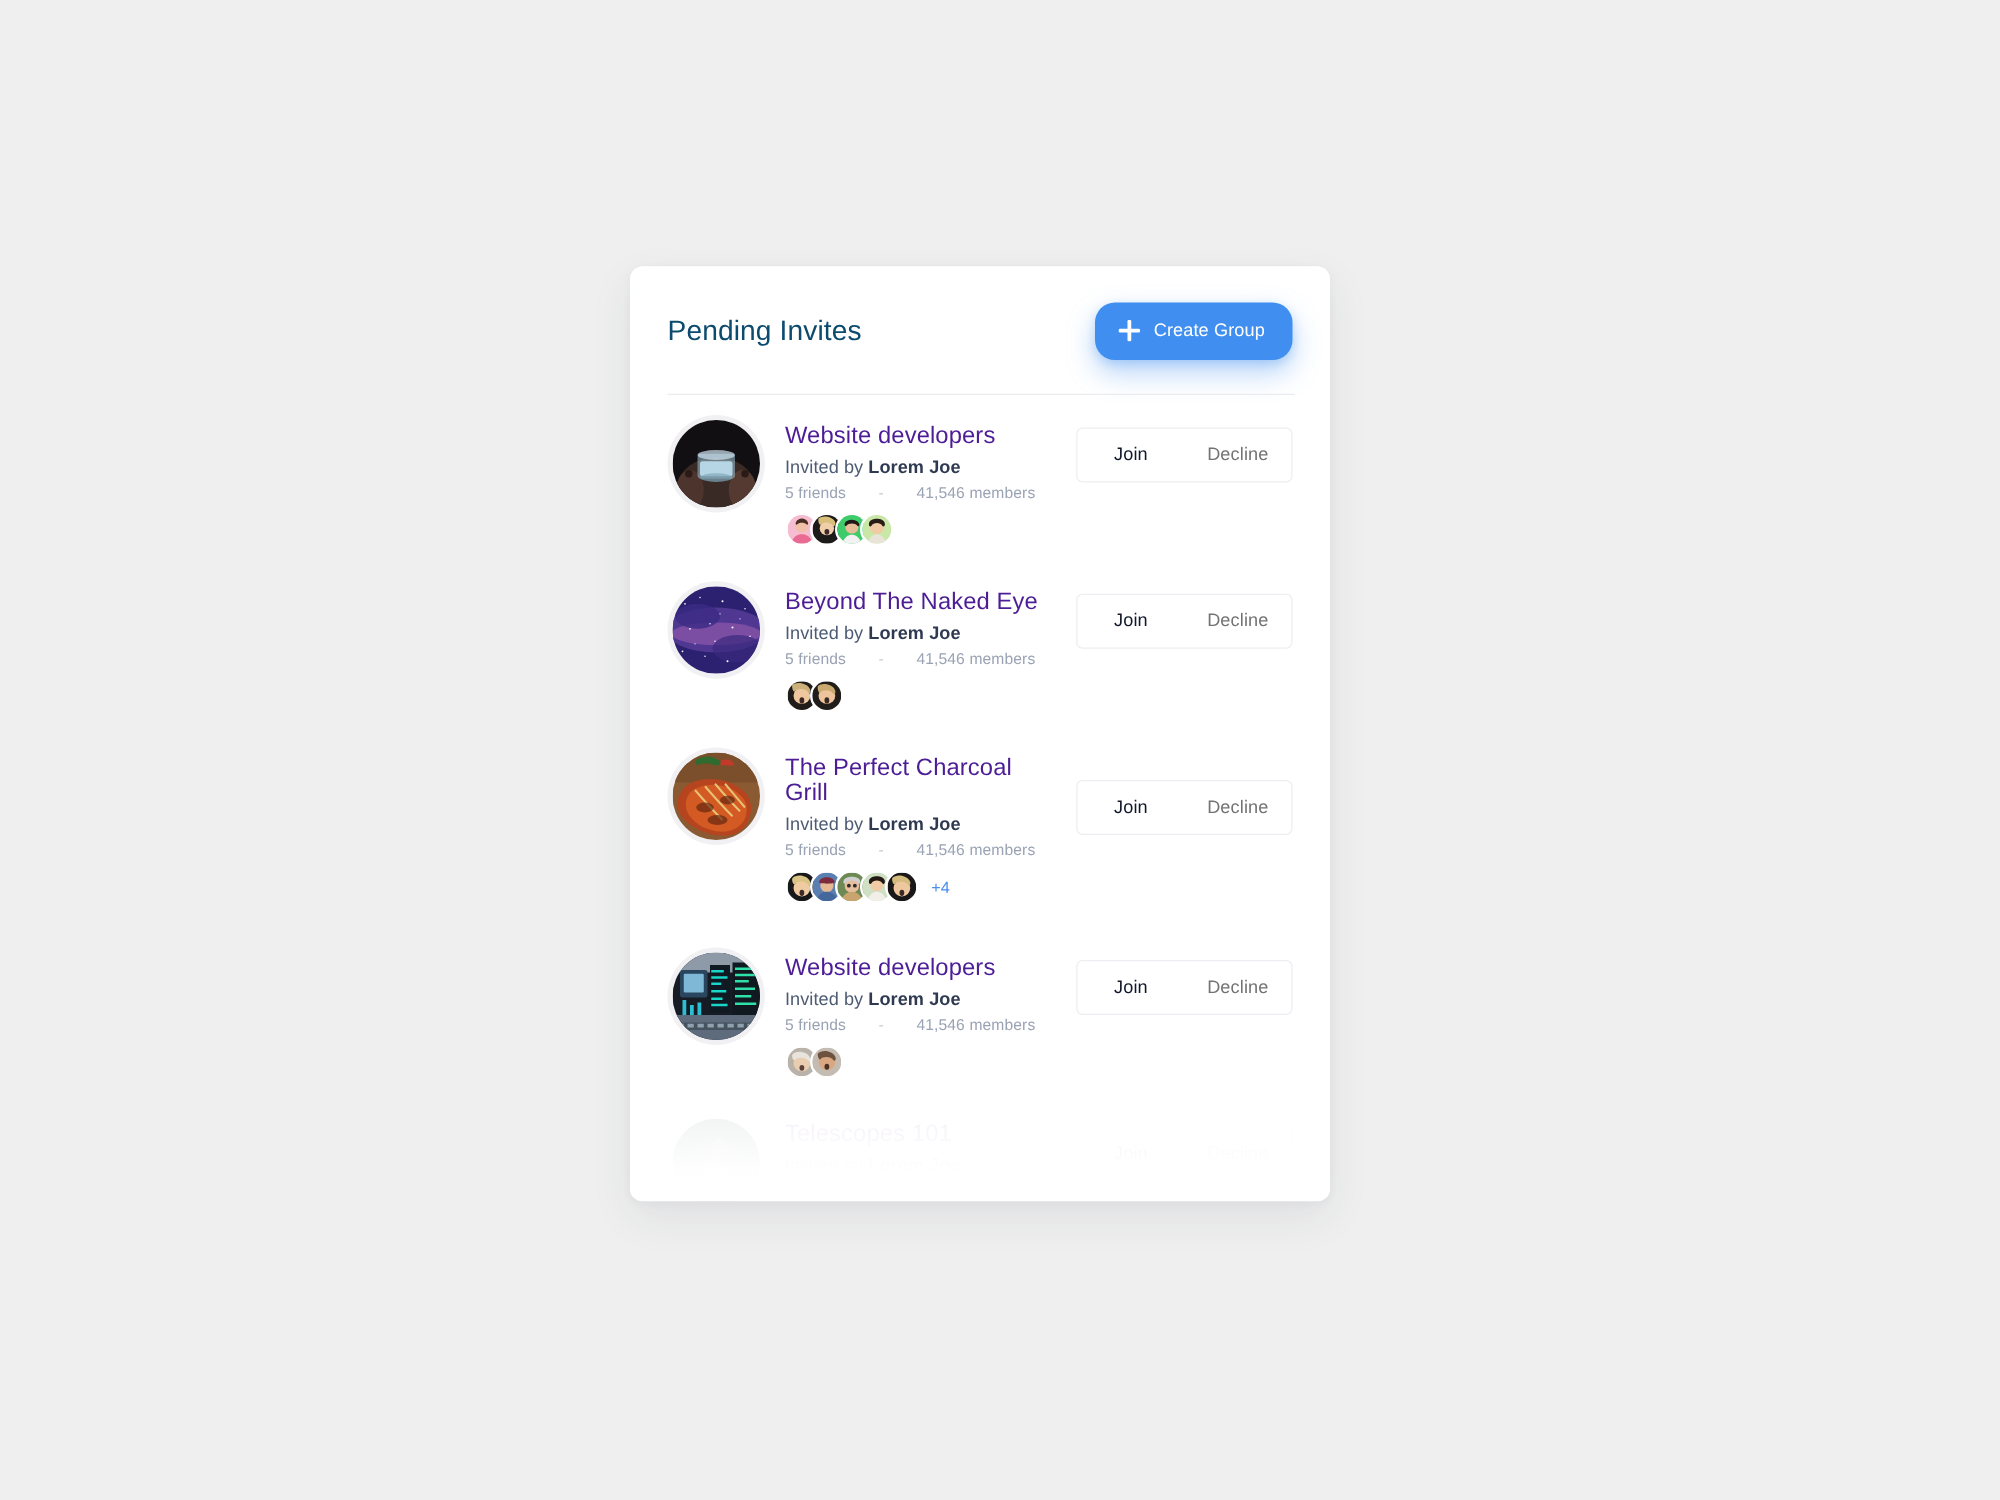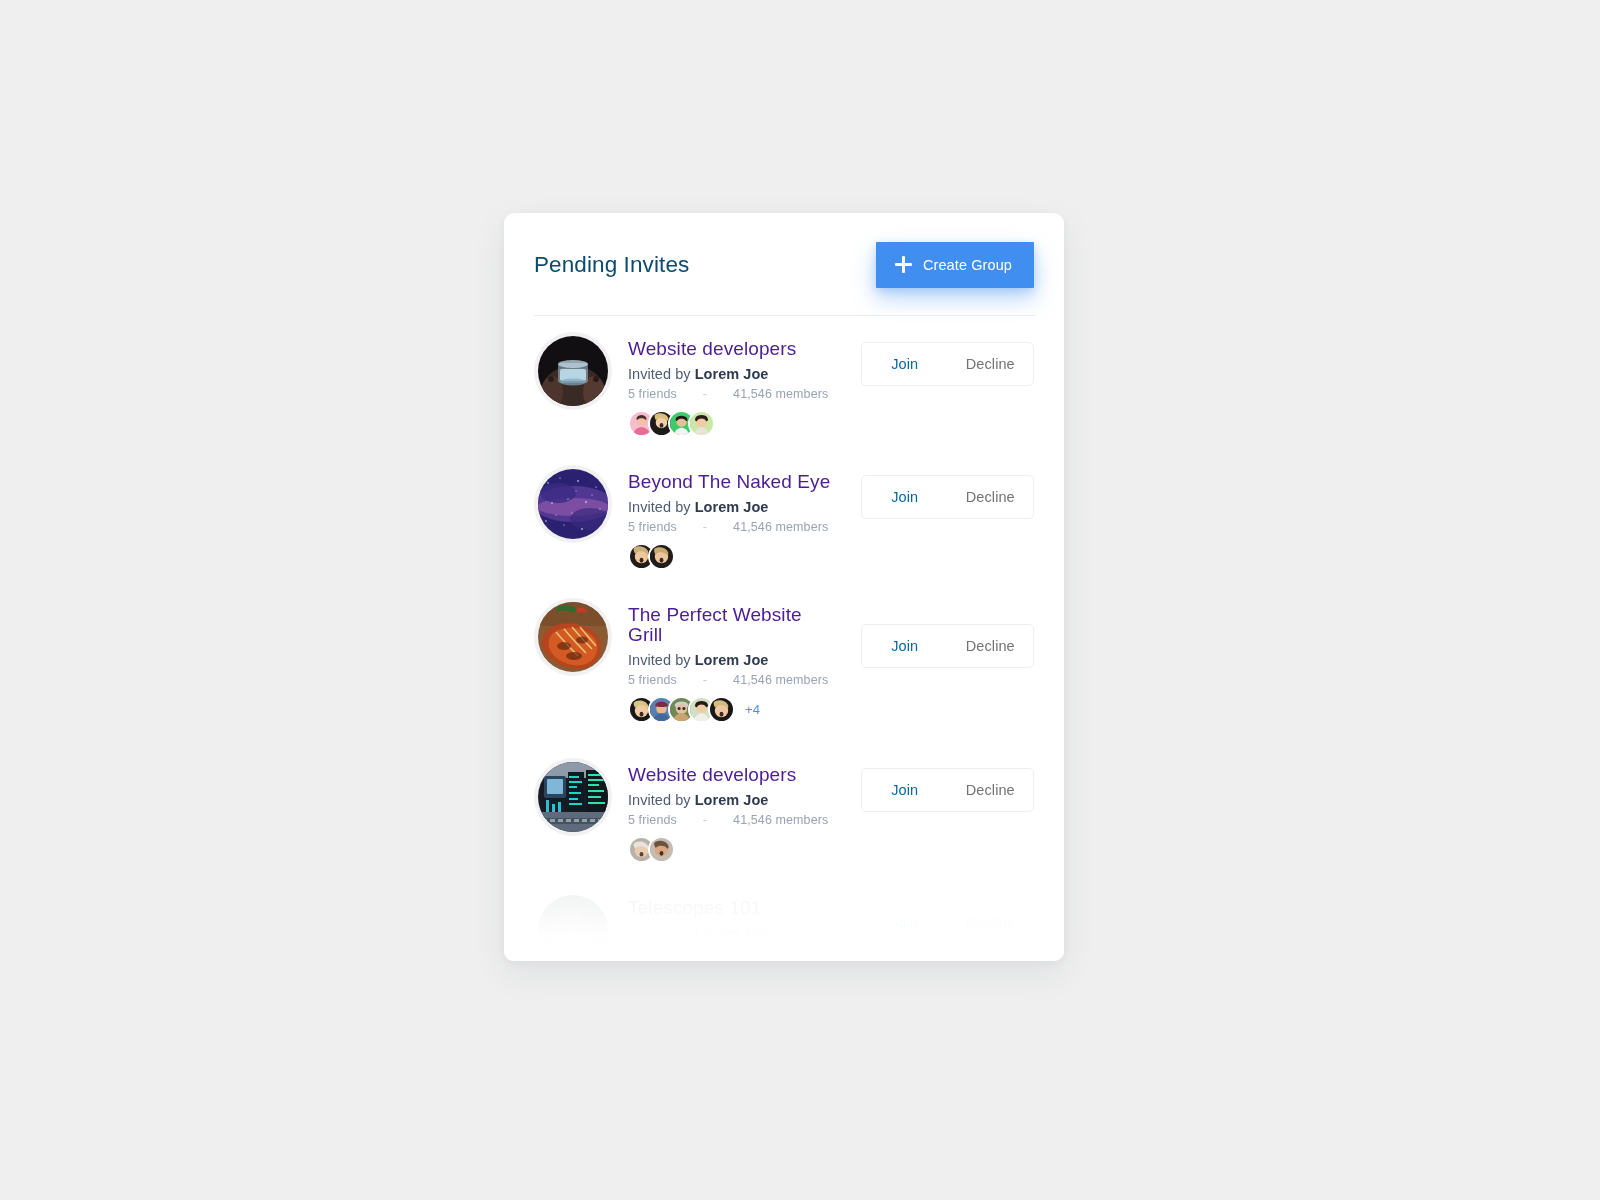--- a/index.html
+++ b/index.html
@@ -52,21 +52,21 @@
   }
 
   .create-group-btn {
     position: relative;
     display: inline-flex;
     align-items: center;
     gap: 11px;
     background: #3f8ef0;
     color: #ffffff;
     border: none;
-    border-radius: 1px;
+    border-radius: 16px;
     padding: 0 22px 0 19px;
     height: 46px;
     font-size: 14.5px;
     font-family: "Liberation Sans", sans-serif;
     letter-spacing: 0.1px;
     cursor: pointer;
     box-shadow: 0 10px 22px rgba(63, 142, 240, 0.38),
                 0 3px 8px rgba(63, 142, 240, 0.24);
   }
   .plus-icon {
@@ -214,21 +214,21 @@
     flex: 1 1 50%;
     background: transparent;
     border: none;
     font-family: "Liberation Sans", sans-serif;
     font-size: 14.5px;
     letter-spacing: 0.1px;
     cursor: pointer;
     padding: 0;
     line-height: 40px;
   }
-  .act-join { color: #0369a1; }
+  .act-join { color: #0f172a; }
   .act-decline { color: #737373; border-left: 1px solid #eceef1; }
   .invite-row.row-2 .actions { margin-top: 26px; }
 
   
   .fade-overlay {
     position: absolute;
     left: 0;
     right: 0;
     bottom: 0;
     height: 70px;
@@ -408,21 +408,21 @@
               </g>
               <g fill="#5c2410" opacity="0.65">
                 <ellipse cx="26" cy="44" rx="7" ry="4"></ellipse>
                 <ellipse cx="44" cy="38" rx="6" ry="3.5"></ellipse>
                 <ellipse cx="36" cy="54" rx="8" ry="4"></ellipse>
               </g>
             </svg>
           </div>
         </div>
         <div class="invite-text">
-          <div class="group-name">The Perfect Website Grill</div>
+          <div class="group-name">The Perfect Charcoal Grill</div>
           <div class="invited-by">
             <span>Invited by</span>
             <b>Lorem Joe</b>
           </div>
           <div class="meta-line">
             <span>5 friends</span>
             <span class="meta-sep">-</span>
             <span>41,546 members</span>
           </div>
           <div class="friend-stack">

